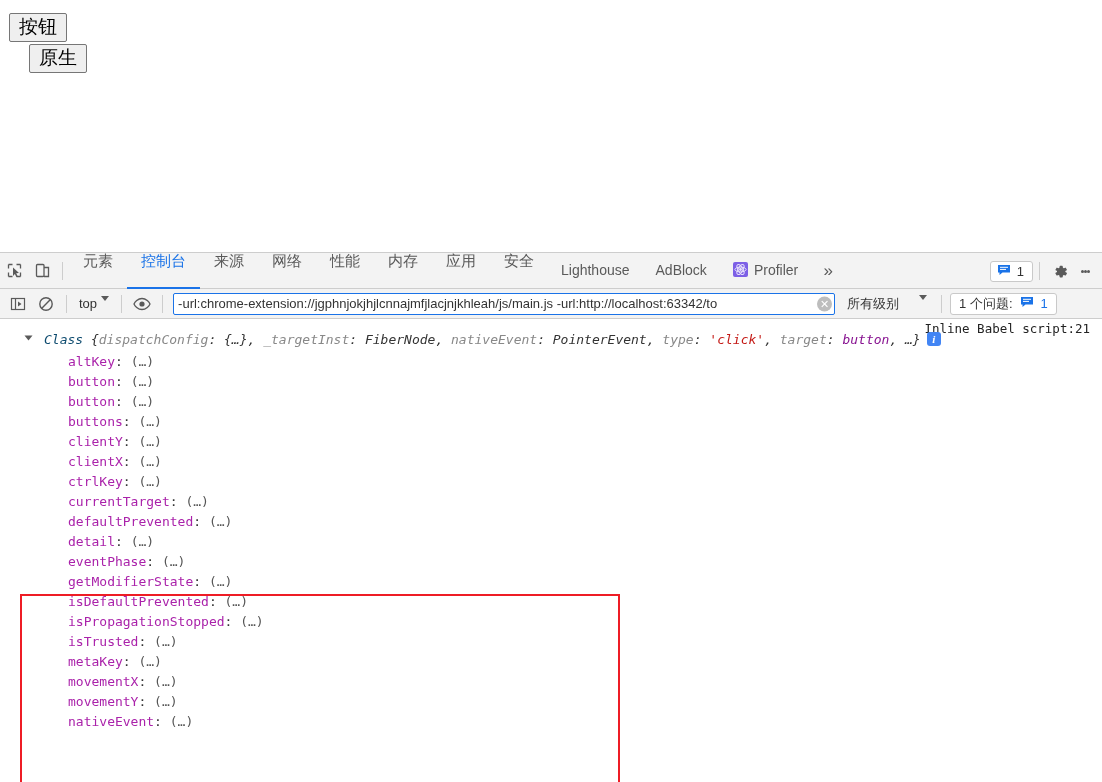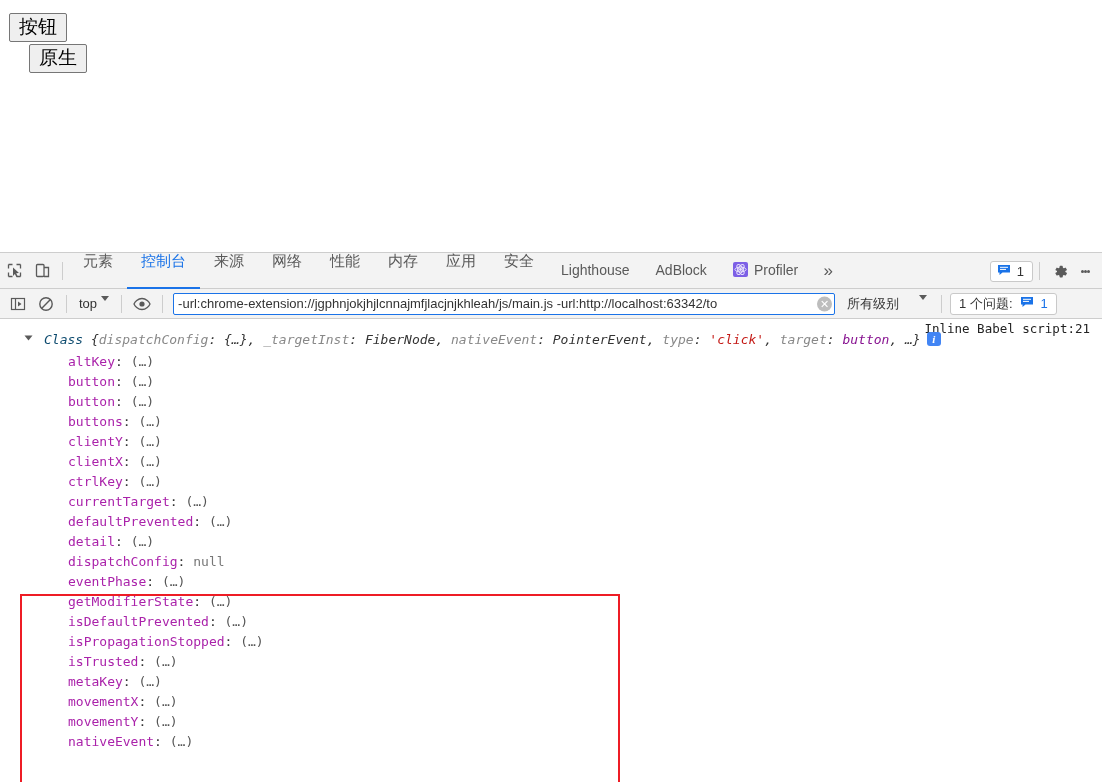--- a/index.html
+++ b/index.html
@@ -385,21 +385,20 @@
           <div class="prop"><span class="k">altKey</span><span class="sep">: </span><span class="ell">(…)</span></div>
           <div class="prop"><span class="k">button</span><span class="sep">: </span><span class="ell">(…)</span></div>
           <div class="prop"><span class="k">button</span><span class="sep">: </span><span class="ell">(…)</span></div>
           <div class="prop"><span class="k">buttons</span><span class="sep">: </span><span class="ell">(…)</span></div>
           <div class="prop"><span class="k">clientY</span><span class="sep">: </span><span class="ell">(…)</span></div>
           <div class="prop"><span class="k">clientX</span><span class="sep">: </span><span class="ell">(…)</span></div>
           <div class="prop"><span class="k">ctrlKey</span><span class="sep">: </span><span class="ell">(…)</span></div>
           <div class="prop"><span class="k">currentTarget</span><span class="sep">: </span><span class="ell">(…)</span></div>
           <div class="prop"><span class="k">defaultPrevented</span><span class="sep">: </span><span class="ell">(…)</span></div>
           <div class="prop"><span class="k">detail</span><span class="sep">: </span><span class="ell">(…)</span></div>
-          <div class="prop"><span class="k">dispatchConfig</span><span class="sep">: </span><span class="null">null</span></div>
           <div class="prop"><span class="k">eventPhase</span><span class="sep">: </span><span class="ell">(…)</span></div>
           <div class="prop"><span class="k">getModifierState</span><span class="sep">: </span><span class="ell">(…)</span></div>
           <div class="prop"><span class="k">isDefaultPrevented</span><span class="sep">: </span><span class="ell">(…)</span></div>
           <div class="prop"><span class="k">isPropagationStopped</span><span class="sep">: </span><span class="ell">(…)</span></div>
           <div class="prop"><span class="k">isTrusted</span><span class="sep">: </span><span class="ell">(…)</span></div>
           <div class="prop"><span class="k">metaKey</span><span class="sep">: </span><span class="ell">(…)</span></div>
           <div class="prop"><span class="k">movementX</span><span class="sep">: </span><span class="ell">(…)</span></div>
           <div class="prop"><span class="k">movementY</span><span class="sep">: </span><span class="ell">(…)</span></div>
           <div class="prop"><span class="k">nativeEvent</span><span class="sep">: </span><span class="ell">(…)</span></div>
         </div>

